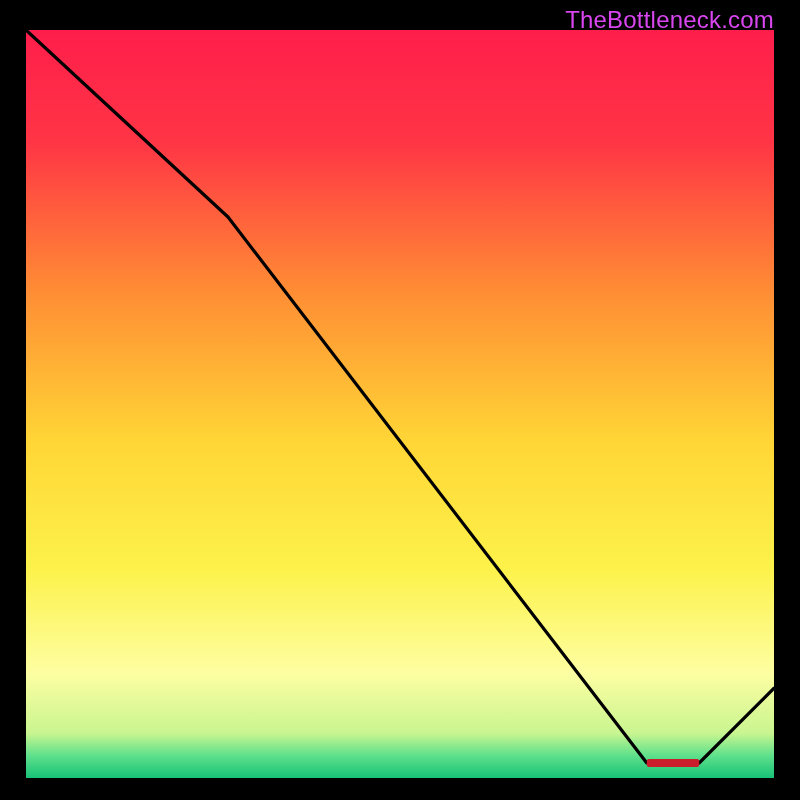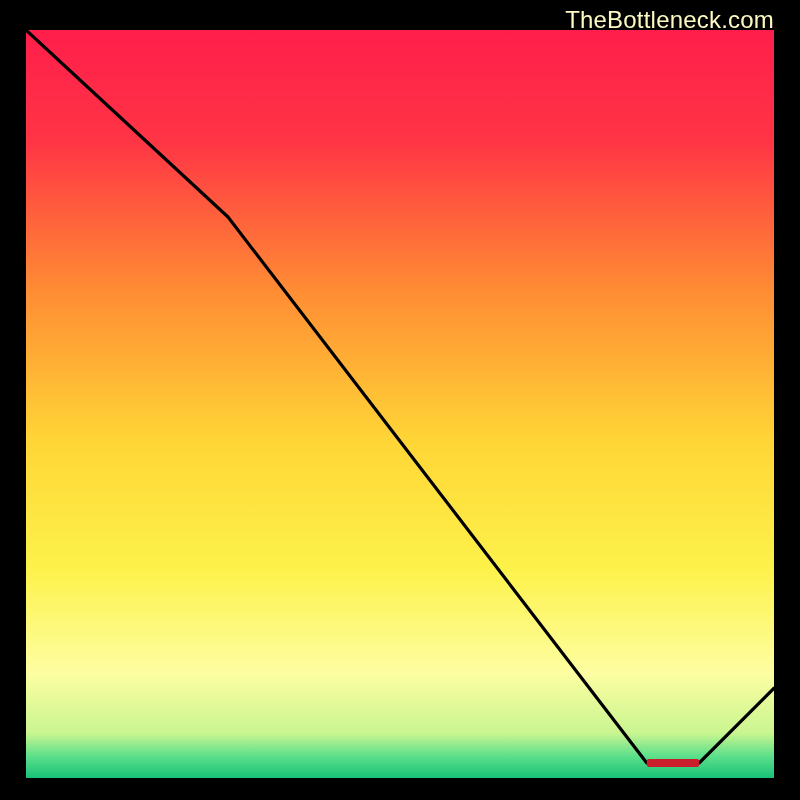--- a/index.html
+++ b/index.html
@@ -23,21 +23,21 @@
     position: absolute;
     left: 0;
     top: 0;
     width: 748px;
     height: 748px;
   }
   .watermark {
     position: absolute;
     top: 6px;
     right: 26px;
-    color: #fef9c3;
+    color: #d946ef;
     font-size: 24px;
     font-weight: 500;
     letter-spacing: 0.2px;
   }
   .bottom-label {
     position: absolute;
     bottom: 32px;
     left: 0;
     width: 100%;
     text-align: center;

